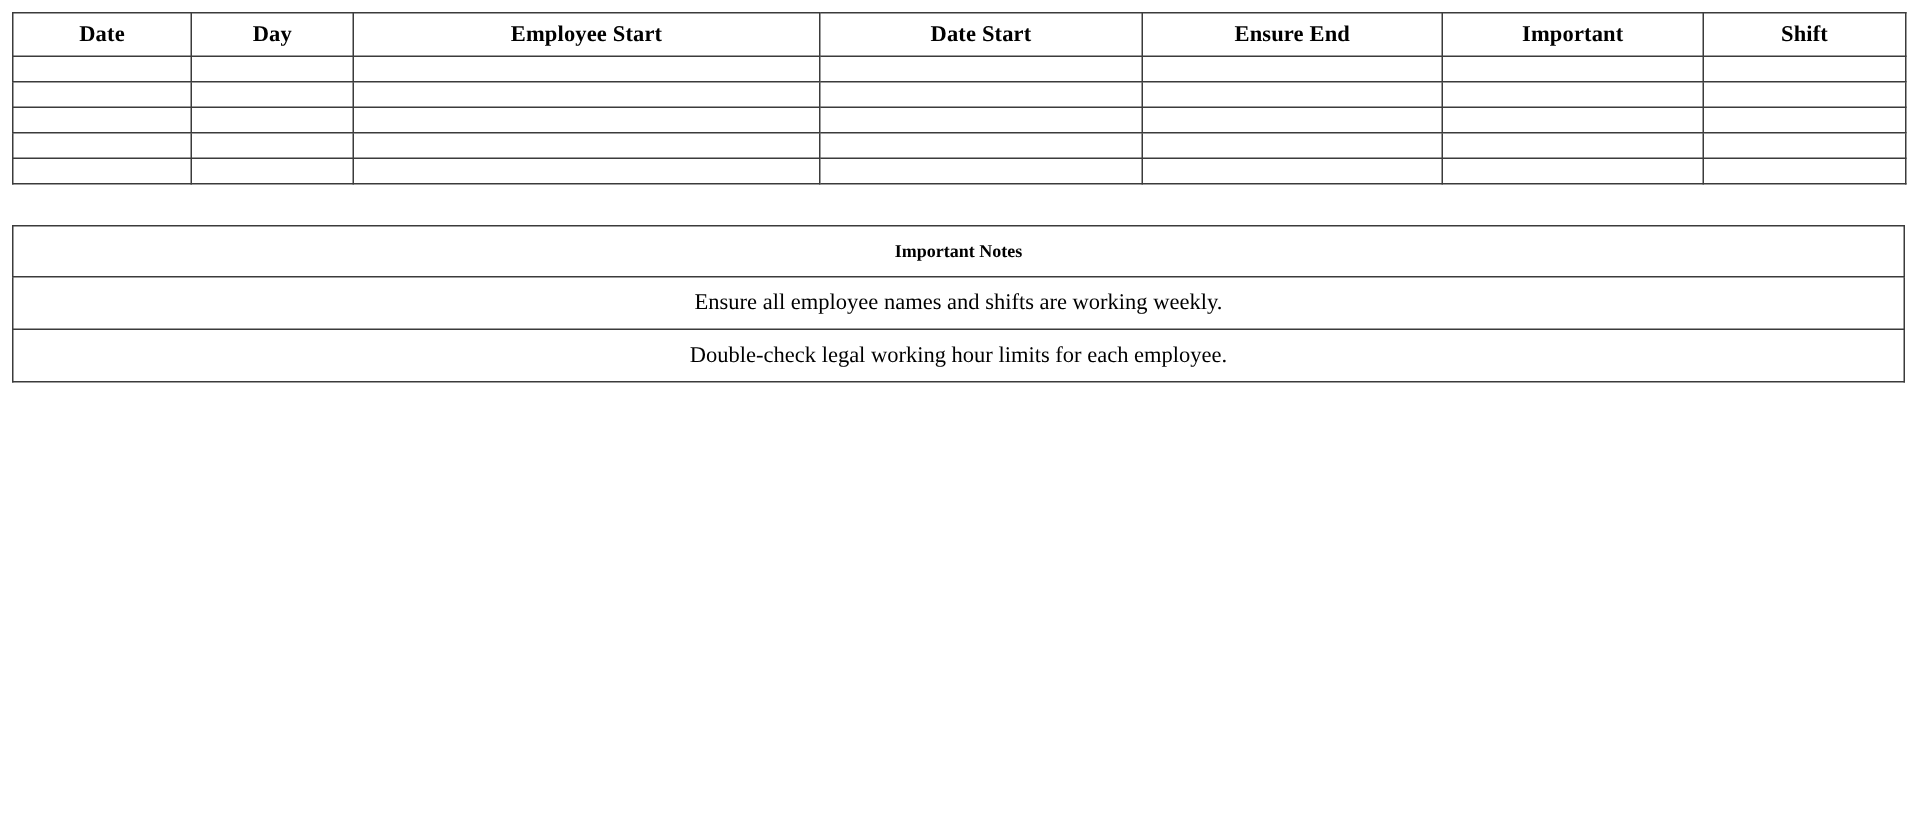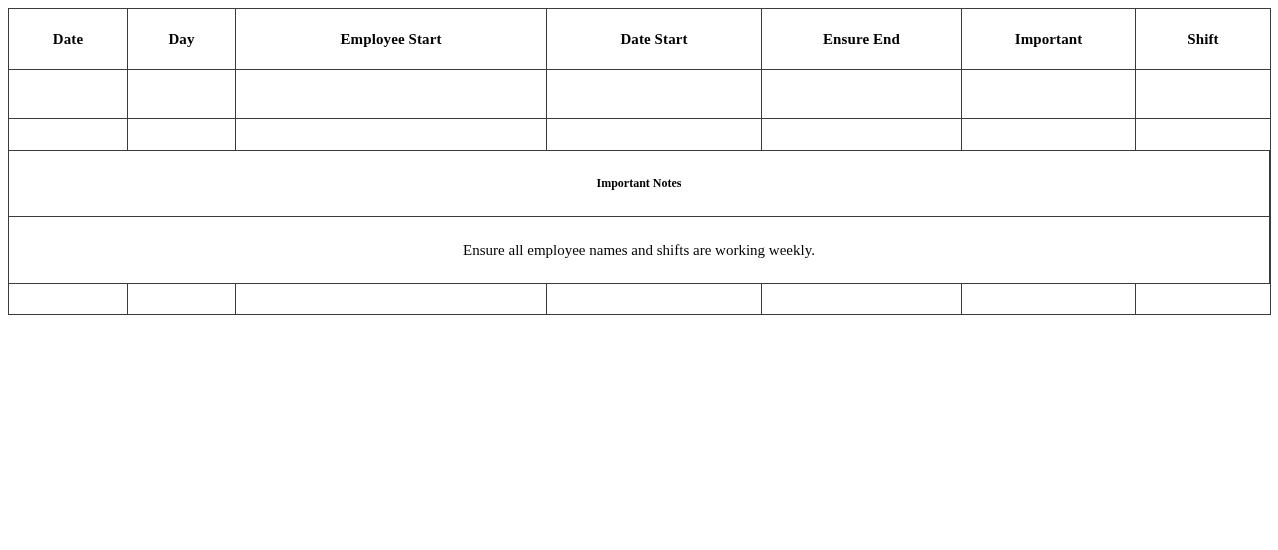--- a/index.html
+++ b/index.html
@@ -36,21 +36,21 @@
   table.grid {
     border-collapse: collapse;
     table-layout: fixed;
     width: 100%;
     background: #ffffff;
   }
 
   table.grid th,
   table.grid td {
     border: 1px solid #3b3b3b;
-    padding: 16px;
+    padding: 0;
     background: #ffffff;
   }
 
   .schedule-table th {
     height: 28px;
     line-height: 28px;
     text-align: center;
     vertical-align: middle;
     font-weight: bold;
     font-size: 15px;
@@ -187,17 +187,20 @@
     <table class="grid notes-table">
       <thead>
         <tr>
           <th class="notes-title">Important Notes</th>
         </tr>
       </thead>
       <tbody>
         <tr>
           <td class="note-row">Ensure all employee names and shifts are working weekly.</td>
         </tr>
+        <tr>
+          <td class="note-row">Double-check legal working hour limits for each employee.</td>
+        </tr>
       </tbody>
     </table>
   </div>
 
 </div>
 
 </body></html>

